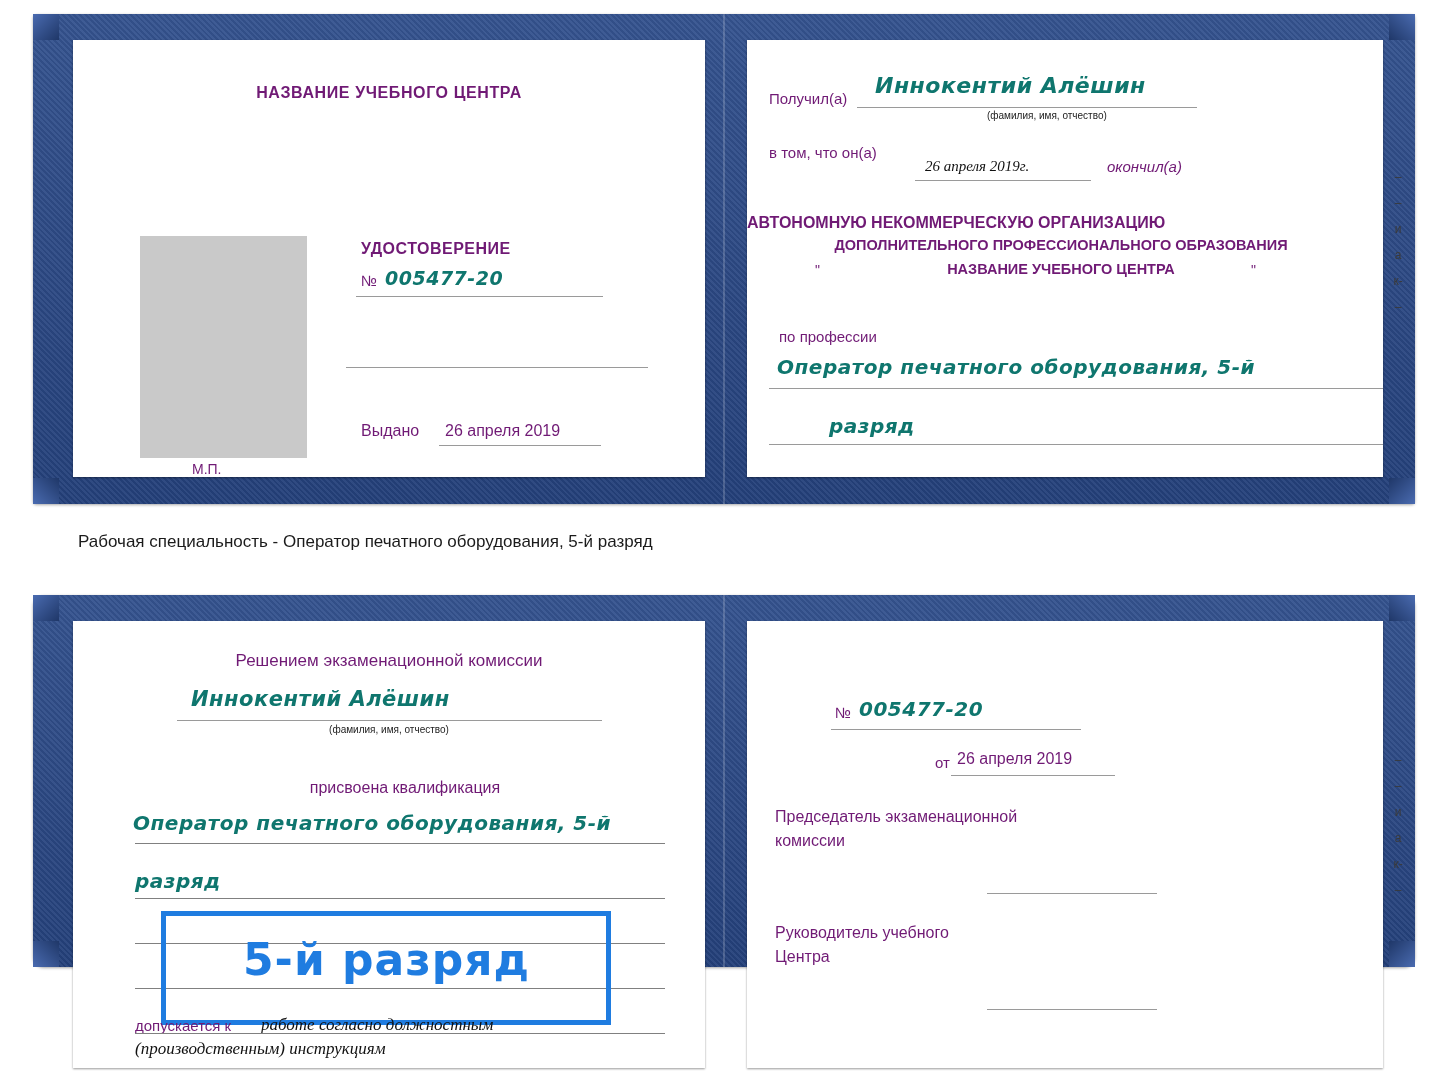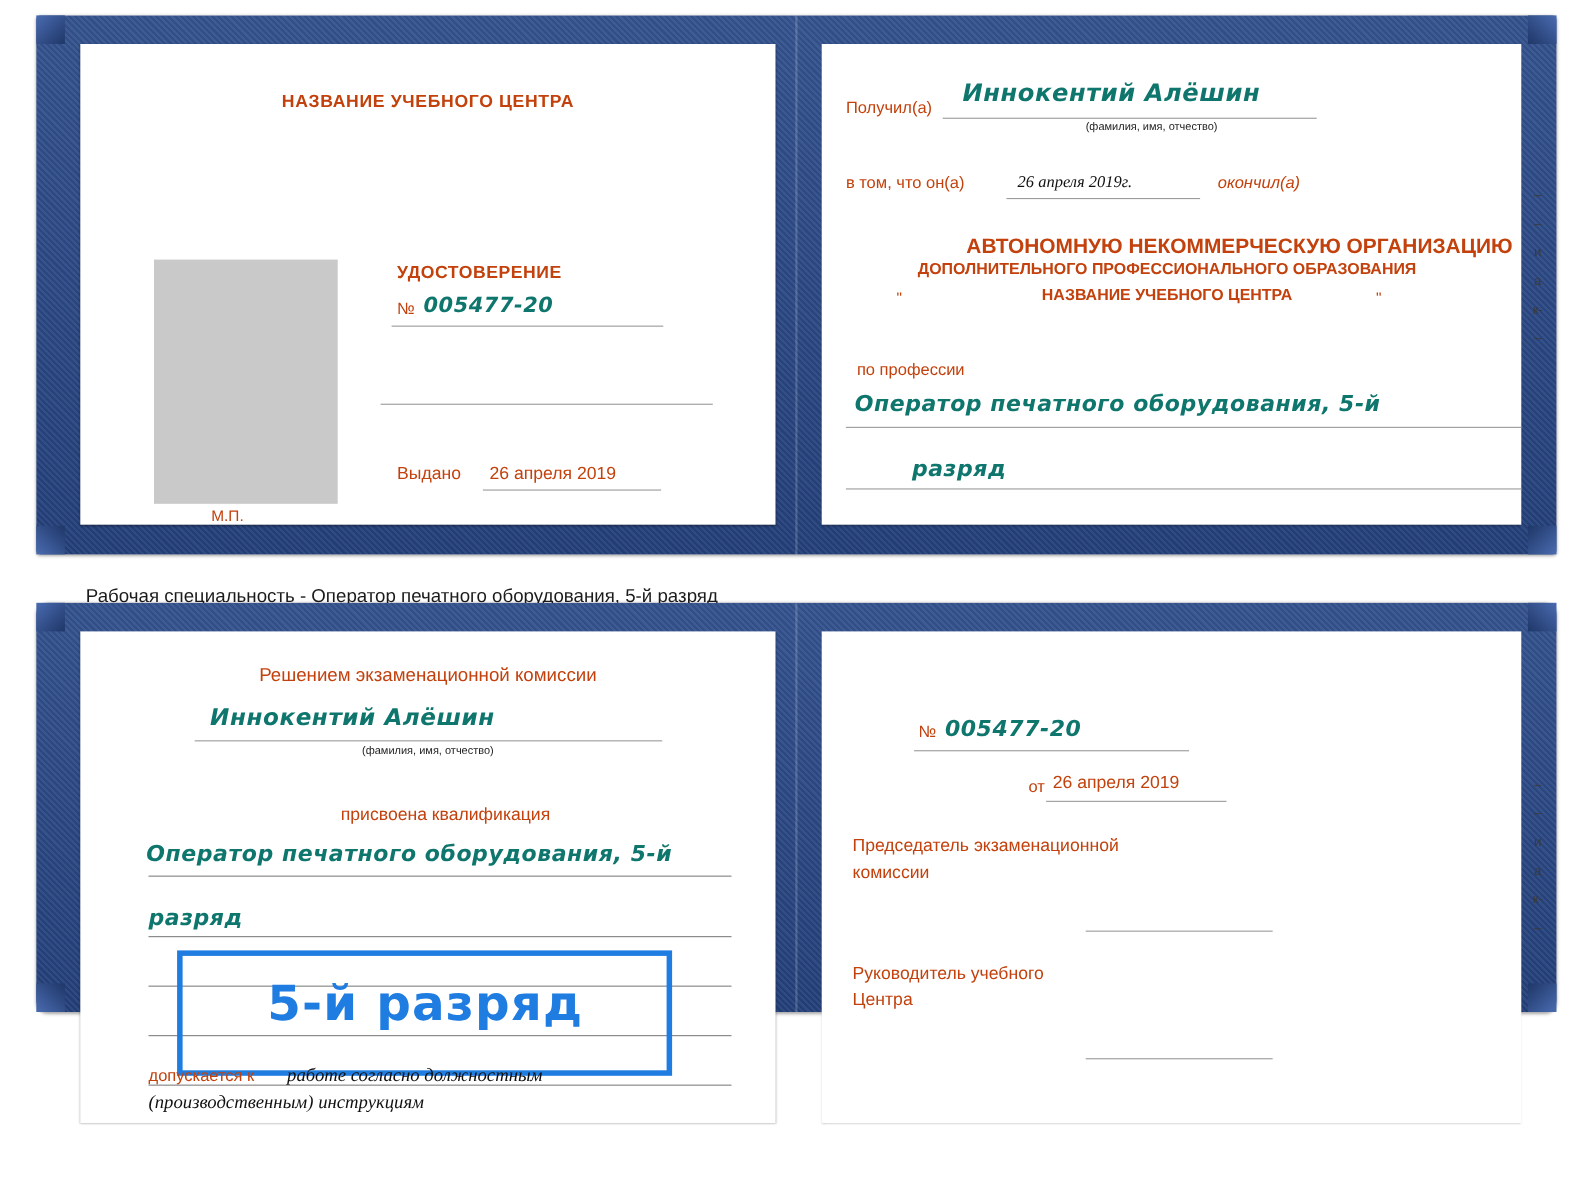--- a/index.html
+++ b/index.html
@@ -50,21 +50,21 @@
   .corner {
     position: absolute;
     width: 26px;
     height: 26px;
     background: linear-gradient(135deg, #4a6bb0 0%, #1f3768 100%);
   }
 
   
   .ru {
     font-family: "Liberation Sans", sans-serif;
-    color: #c2410c;
+    color: #701a75;
   }
   .hand {
     font-family: "DejaVu Sans", sans-serif;
     color: #0f766e;
     letter-spacing: 0.5px;
     font-style: italic;
   }
   .hand-b {
     font-weight: bold;
   }
@@ -80,21 +80,21 @@
     font-size: 10px;
     color: #222;
   }
 
   
   #book1 { left: 33px; top: 14px; width: 1382px; height: 490px; }
   #book1 .page-left  { left: 40px;  top: 26px; width: 632px; height: 437px; }
   #book1 .page-right { left: 714px; top: 26px; width: 636px; height: 437px; }
 
   
-  #book2 { left: 33px; top: 548px; width: 1382px; height: 372px; border-radius: 11px; }
+  #book2 { left: 33px; top: 595px; width: 1382px; height: 372px; border-radius: 11px; }
   #book2 .page-left  { left: 40px;  top: 26px; width: 632px; height: 447px; }
   #book2 .page-right { left: 714px; top: 26px; width: 636px; height: 447px; }
 
   .caption {
     position: absolute;
     left: 78px;
     top: 532px;
     font-size: 17px;
     color: #1b1b1b;
   }
@@ -161,26 +161,26 @@
     </div>
   </div>
 
   <div class="page page-right">
     <div class="page-inner">
       <div class="ru" style="position:absolute;left:22px;top:50px;font-size:15px;">Получил(а)</div>
       <div class="hand hand-b" style="position:absolute;left:128px;top:33px;font-size:22px;">Иннокентий Алёшин</div>
       <div class="thinline" style="position:absolute;left:110px;top:67px;width:340px;"></div>
       <div class="ru tiny" style="position:absolute;left:240px;top:70px;">(фамилия, имя, отчество)</div>
 
-      <div class="ru" style="position:absolute;left:22px;top:118px;font-size:15px;">в том, что он(а)</div>
+      <div class="ru" style="position:absolute;left:22px;top:104px;font-size:15px;">в том, что он(а)</div>
       <div class="ital" style="position:absolute;left:178px;top:118px;font-size:15px;">26 апреля 2019г.</div>
       <div class="thinline" style="position:absolute;left:168px;top:140px;width:176px;"></div>
       <div class="ru" style="position:absolute;left:360px;top:118px;font-size:15px;font-style:italic;">окончил(а)</div>
 
-      <div class="ru" style="position:absolute;left:0;right:8px;top:174px;text-align:right;font-size:19px;font-weight:bold;">АВТОНОМНУЮ НЕКОММЕРЧЕСКУЮ ОРГАНИЗАЦИЮ</div>
+      <div class="ru" style="position:absolute;left:0;right:8px;top:174px;text-align:left;font-size:16px;font-weight:bold;">АВТОНОМНУЮ НЕКОММЕРЧЕСКУЮ ОРГАНИЗАЦИЮ</div>
       <div class="ru" style="position:absolute;left:0;right:8px;top:197px;text-align:center;font-size:14.5px;font-weight:bold;">ДОПОЛНИТЕЛЬНОГО ПРОФЕССИОНАЛЬНОГО ОБРАЗОВАНИЯ</div>
       <div class="ru" style="position:absolute;left:68px;top:222px;font-size:14px;">"</div>
       <div class="ru" style="position:absolute;left:0;right:8px;top:221px;text-align:center;font-size:14.5px;font-weight:bold;">НАЗВАНИЕ УЧЕБНОГО ЦЕНТРА</div>
       <div class="ru" style="position:absolute;left:504px;top:222px;font-size:14px;">"</div>
 
       <div class="ru" style="position:absolute;left:32px;top:288px;font-size:15px;">по профессии</div>
 
       <div class="hand hand-b" style="position:absolute;left:30px;top:315px;font-size:20px;">Оператор печатного оборудования, 5-й</div>
       <div class="thinline" style="position:absolute;left:22px;top:348px;width:614px;"></div>
 

